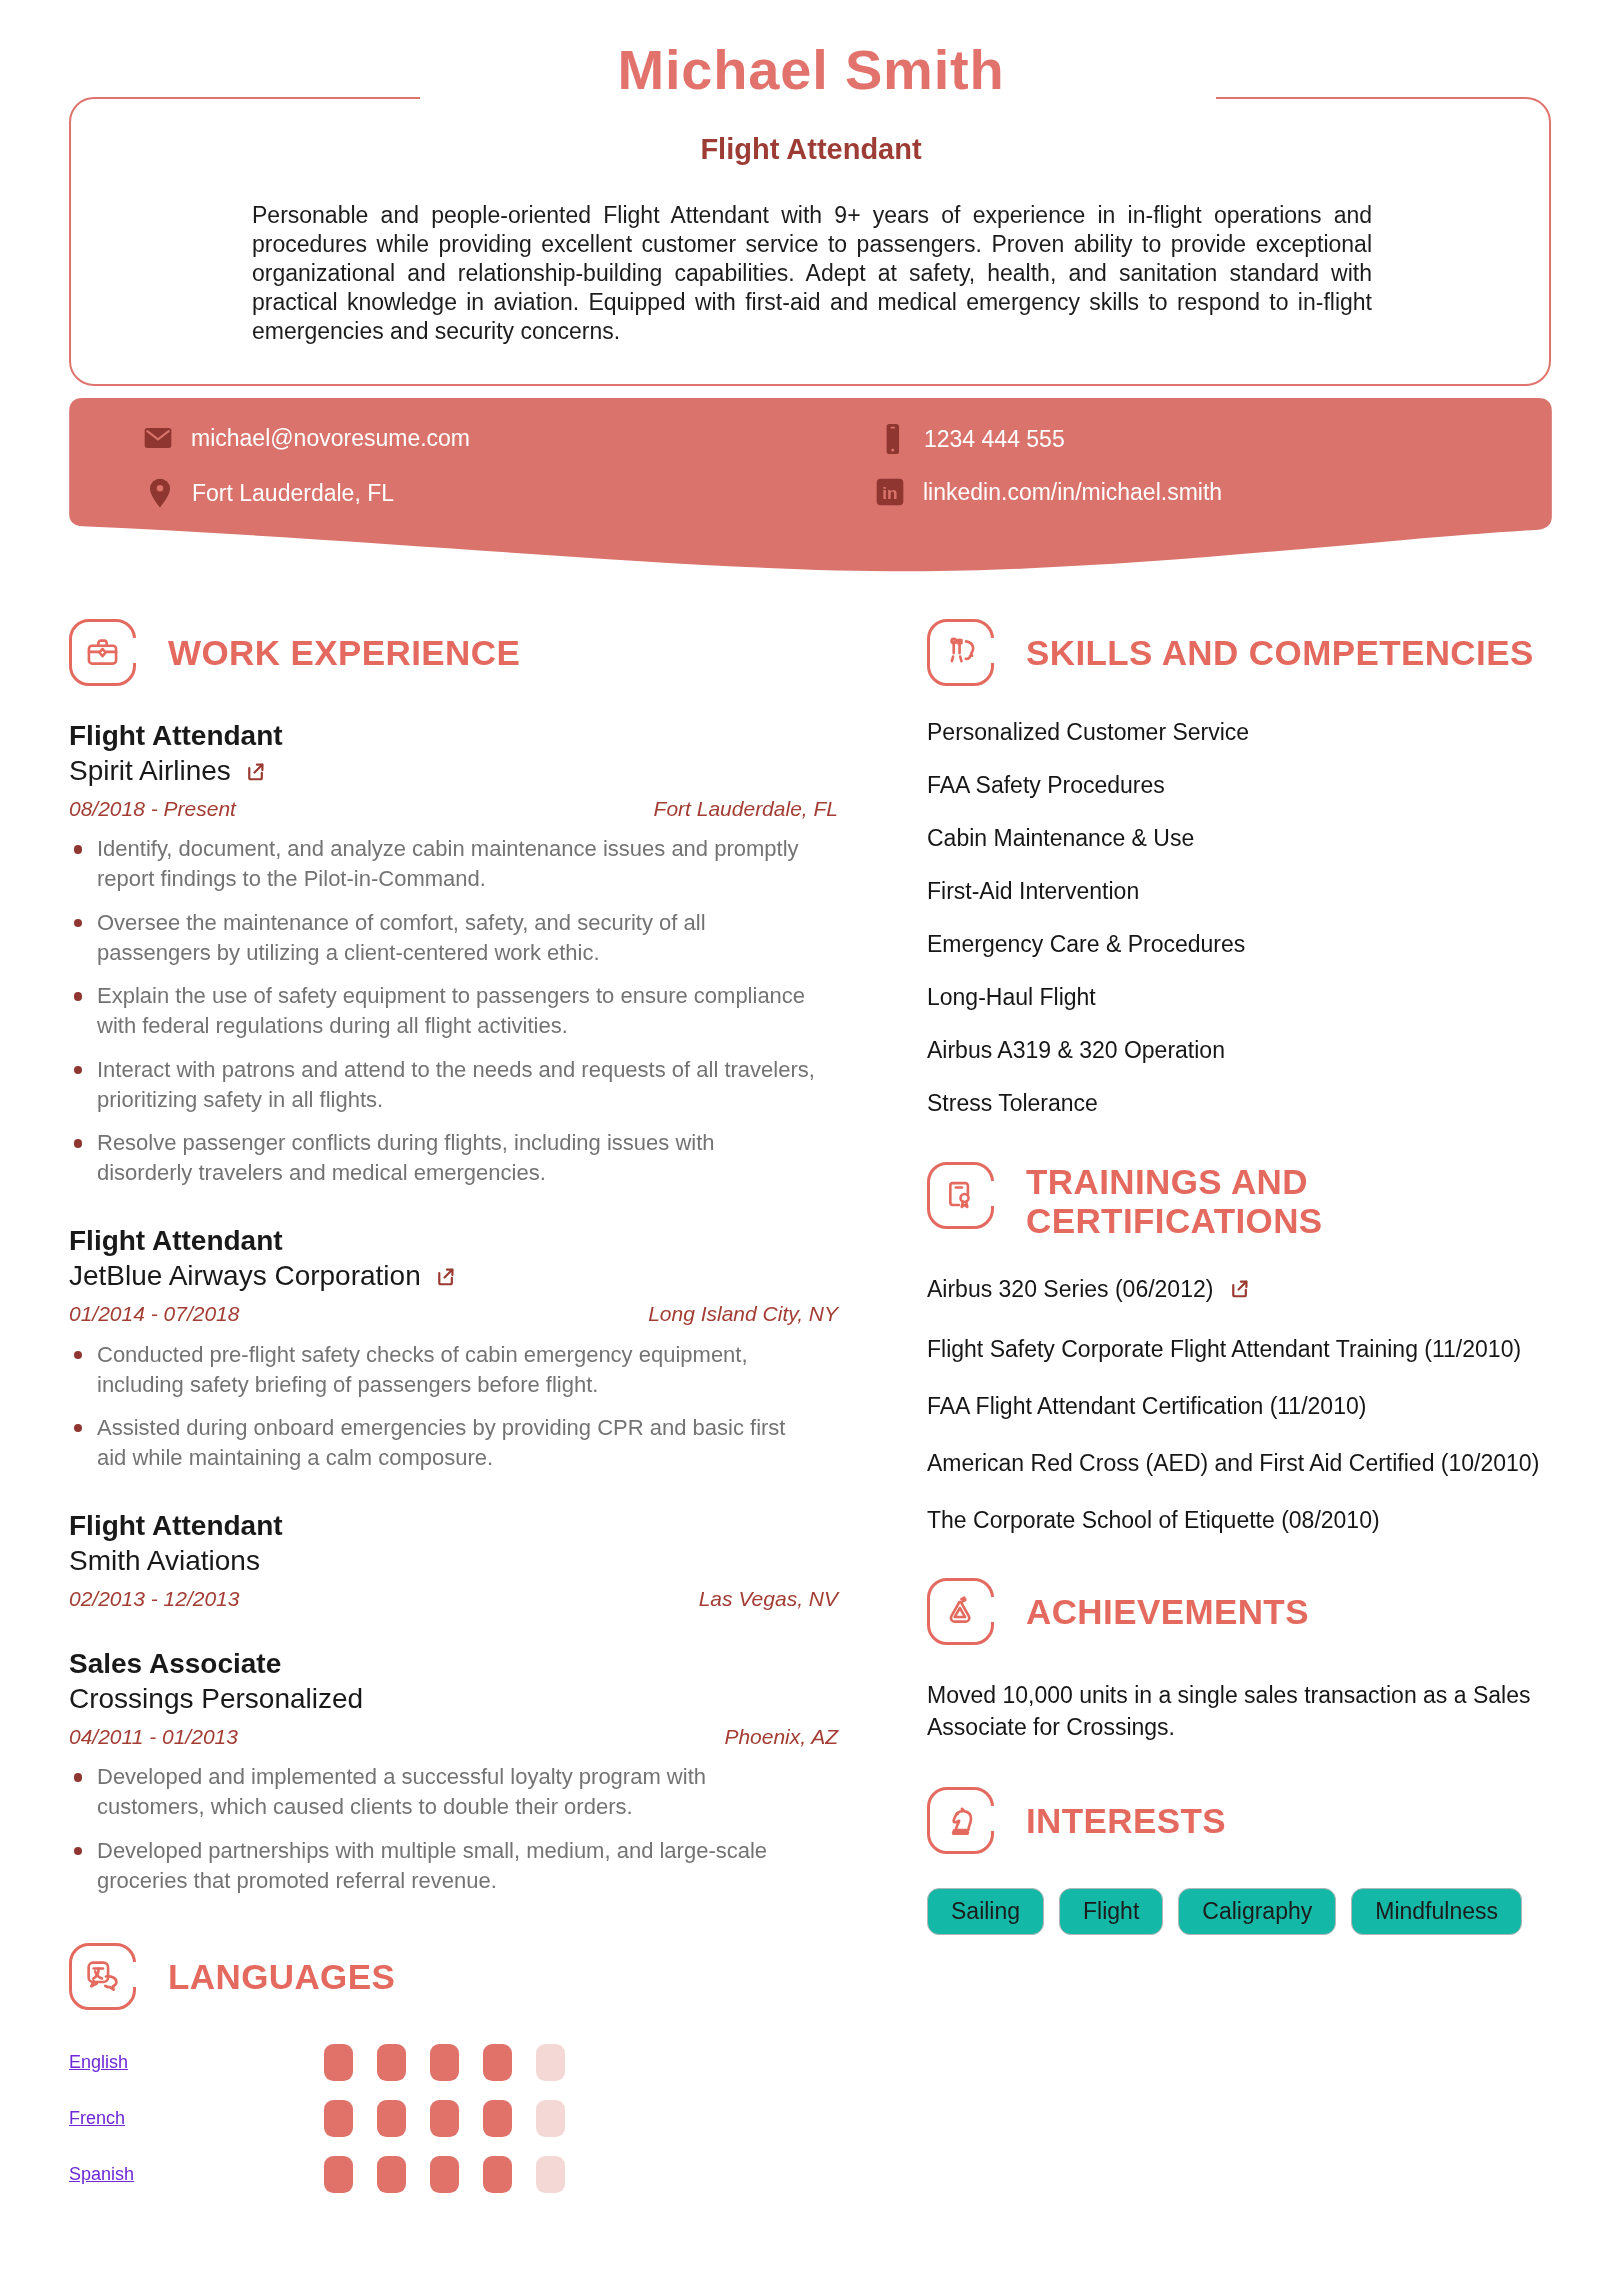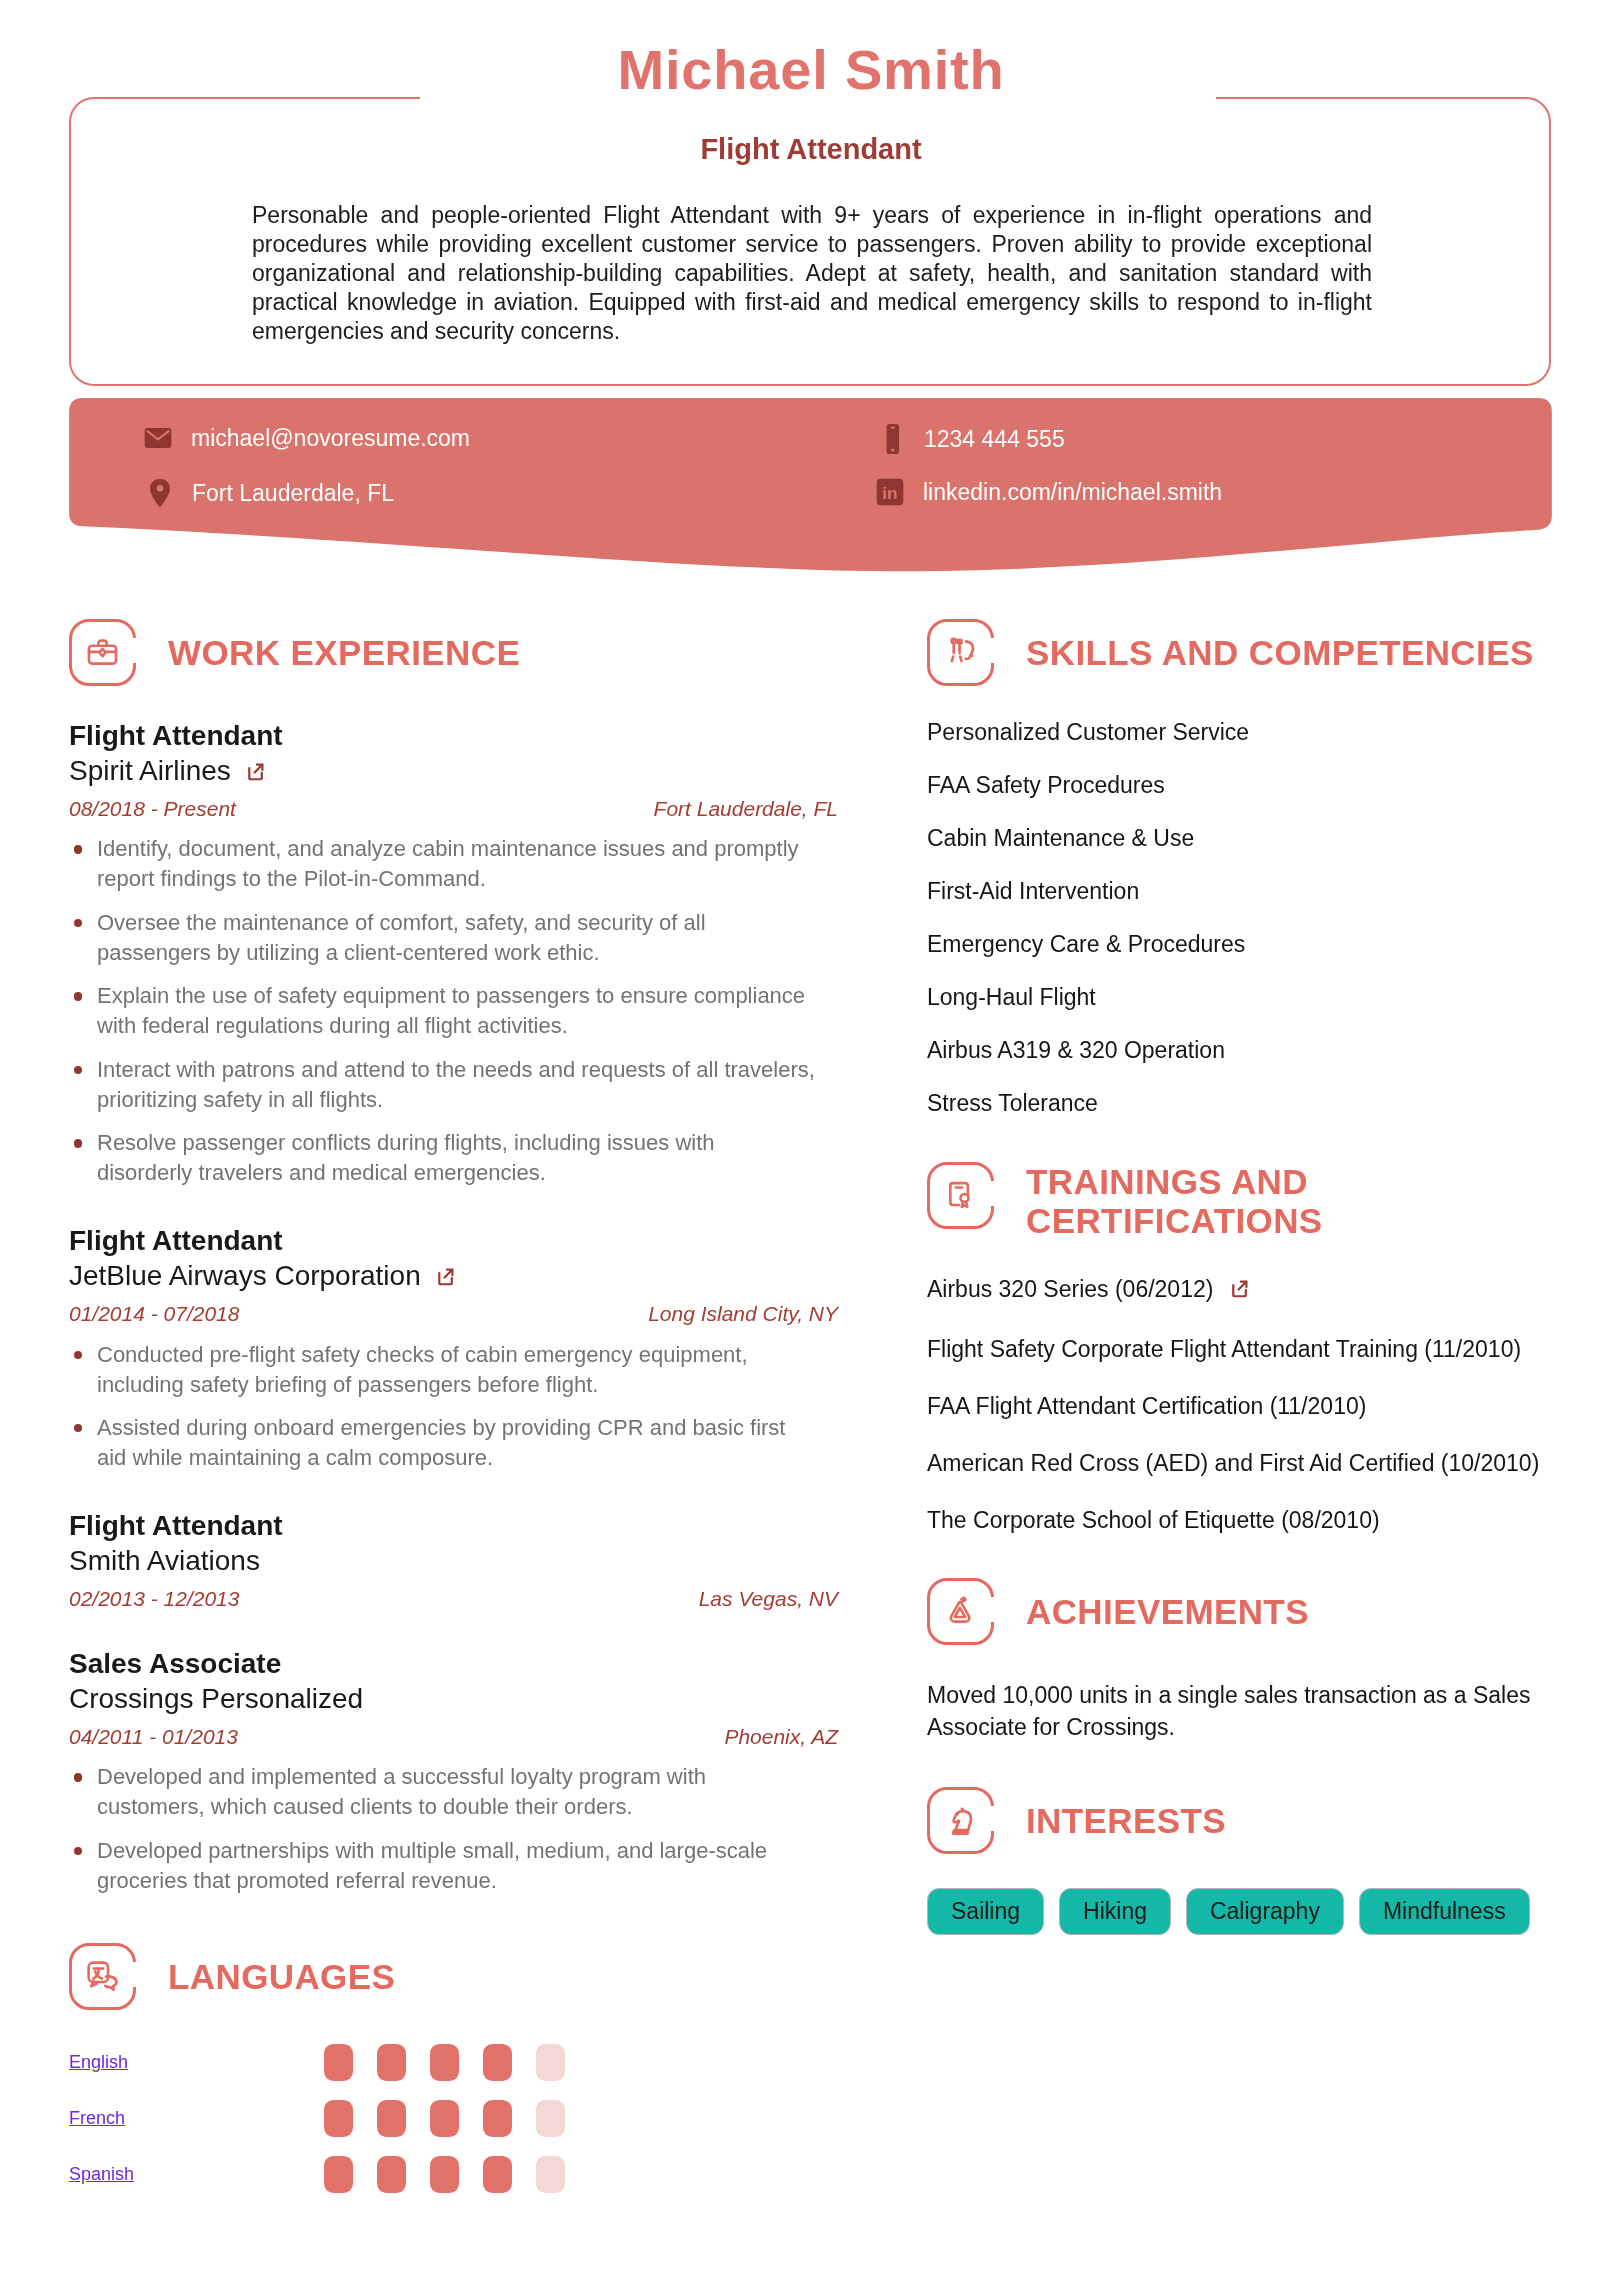--- a/index.html
+++ b/index.html
@@ -394,21 +394,21 @@
             <path d="M9.2,18.2 c-0.4,-2.8 1.6,-3.6 1.9,-6 l-2.2,0.9 c-0.9,0.3 -1.7,-0.6 -1.3,-1.4 l1.3,-2.9 c0.8,-1.8 2.6,-2.8 4.4,-2.8 l-0.4,-1.6 1.9,1.7 c2.6,0.4 4,2.2 4,4.7 c0,2.8 -1.4,4.3 -1.7,7.3"></path>
             <circle cx="9.9" cy="7.6" r="0.3" fill="#e4695e"></circle>
           </svg>
         </span>
         <span class="sec-title">INTERESTS</span>
       </div>
       <div class="chips">
 
           <span class="chip">Sailing</span>
 
-          <span class="chip">Hiking</span>
+          <span class="chip">Flight</span>
 
           <span class="chip">Caligraphy</span>
 
           <span class="chip">Mindfulness</span>
         </div>
     </div>
   </div>
 
 </div>
 

